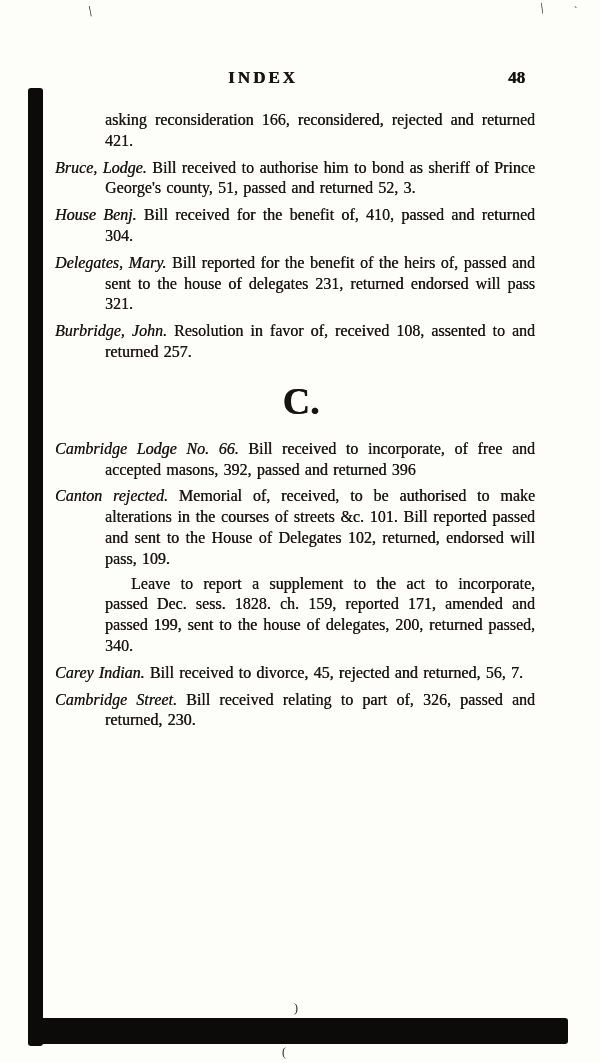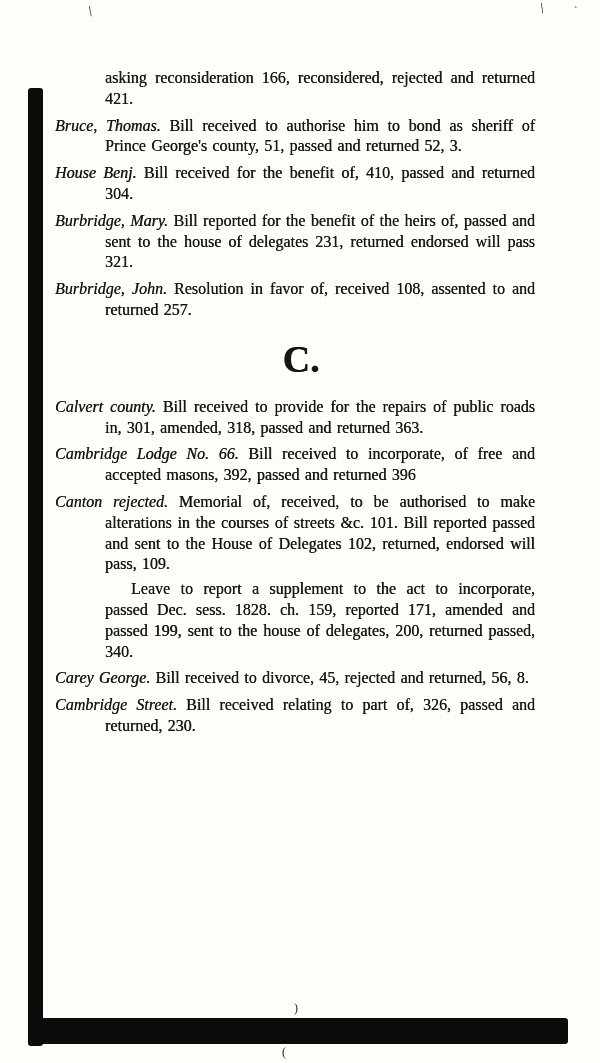--- a/index.html
+++ b/index.html
@@ -113,71 +113,71 @@
 <div class="page">
 
   <div class="speck s1">\</div>
   <div class="speck s2">\</div>
   <div class="speck s3">`</div>
   <div class="speck s4">)</div>
   <div class="speck s5">(</div>
 
   <div class="content">
 
+    <div class="header">
+      <span class="title">INDEX</span>
+      <span class="pagenum">48</span>
+    </div>
 
     <p class="entry cont">
       <span>asking reconsideration 166, reconsidered, rejected and returned 421.</span>
     </p>
 
     <p class="entry">
-      <span class="term">Bruce, Thomas.</span>
+      <span class="term">Bruce, Lodge.</span>
       <span>Bill received to authorise him to bond as sheriff of Prince George's county, 51, passed and returned 52, 3.</span>
     </p>
 
     <p class="entry">
       <span class="term">House Benj.</span>
       <span>Bill received for the benefit of, 410, passed and returned 304.</span>
     </p>
 
     <p class="entry">
-      <span class="term">Burbridge, Mary.</span>
+      <span class="term">Delegates, Mary.</span>
       <span>Bill reported for the benefit of the heirs of, passed and sent to the house of delegates 231, returned endorsed will pass 321.</span>
     </p>
 
     <p class="entry">
       <span class="term">Burbridge, John.</span>
       <span>Resolution in favor of, received 108, assented to and returned 257.</span>
     </p>
 
     <div class="section-heading">C.</div>
 
-    <p class="entry">
-      <span class="term">Calvert county.</span>
-      <span>Bill received to provide for the repairs of public roads in, 301, amended, 318, passed and returned 363.</span>
-    </p>
 
     <p class="entry">
       <span class="term">Cambridge Lodge No. 66.</span>
       <span>Bill received to incorporate, of free and accepted masons, 392, passed and returned 396</span>
     </p>
 
 
 
     <p class="entry">
       <span class="term">Canton rejected.</span>
       <span>Memorial of, received, to be authorised to make alterations in the courses of streets &amp;c. 101. Bill reported passed and sent to the House of Delegates 102, returned, endorsed will pass, 109.</span>
     </p>
 
     <p class="entry sub">
       <span>Leave to report a supplement to the act to incorporate, passed Dec. sess. 1828. ch. 159, reported 171, amended and passed 199, sent to the house of delegates, 200, returned passed, 340.</span>
     </p>
 
     <p class="entry">
-      <span class="term">Carey George.</span>
-      <span>Bill received to divorce, 45, rejected and returned, 56, 8.</span>
+      <span class="term">Carey Indian.</span>
+      <span>Bill received to divorce, 45, rejected and returned, 56, 7.</span>
     </p>
 
     <p class="entry">
       <span class="term">Cambridge Street.</span>
       <span>Bill received relating to part of, 326, passed and returned, 230.</span>
     </p>
 
   </div>
 
   <div class="bar-left"></div>

